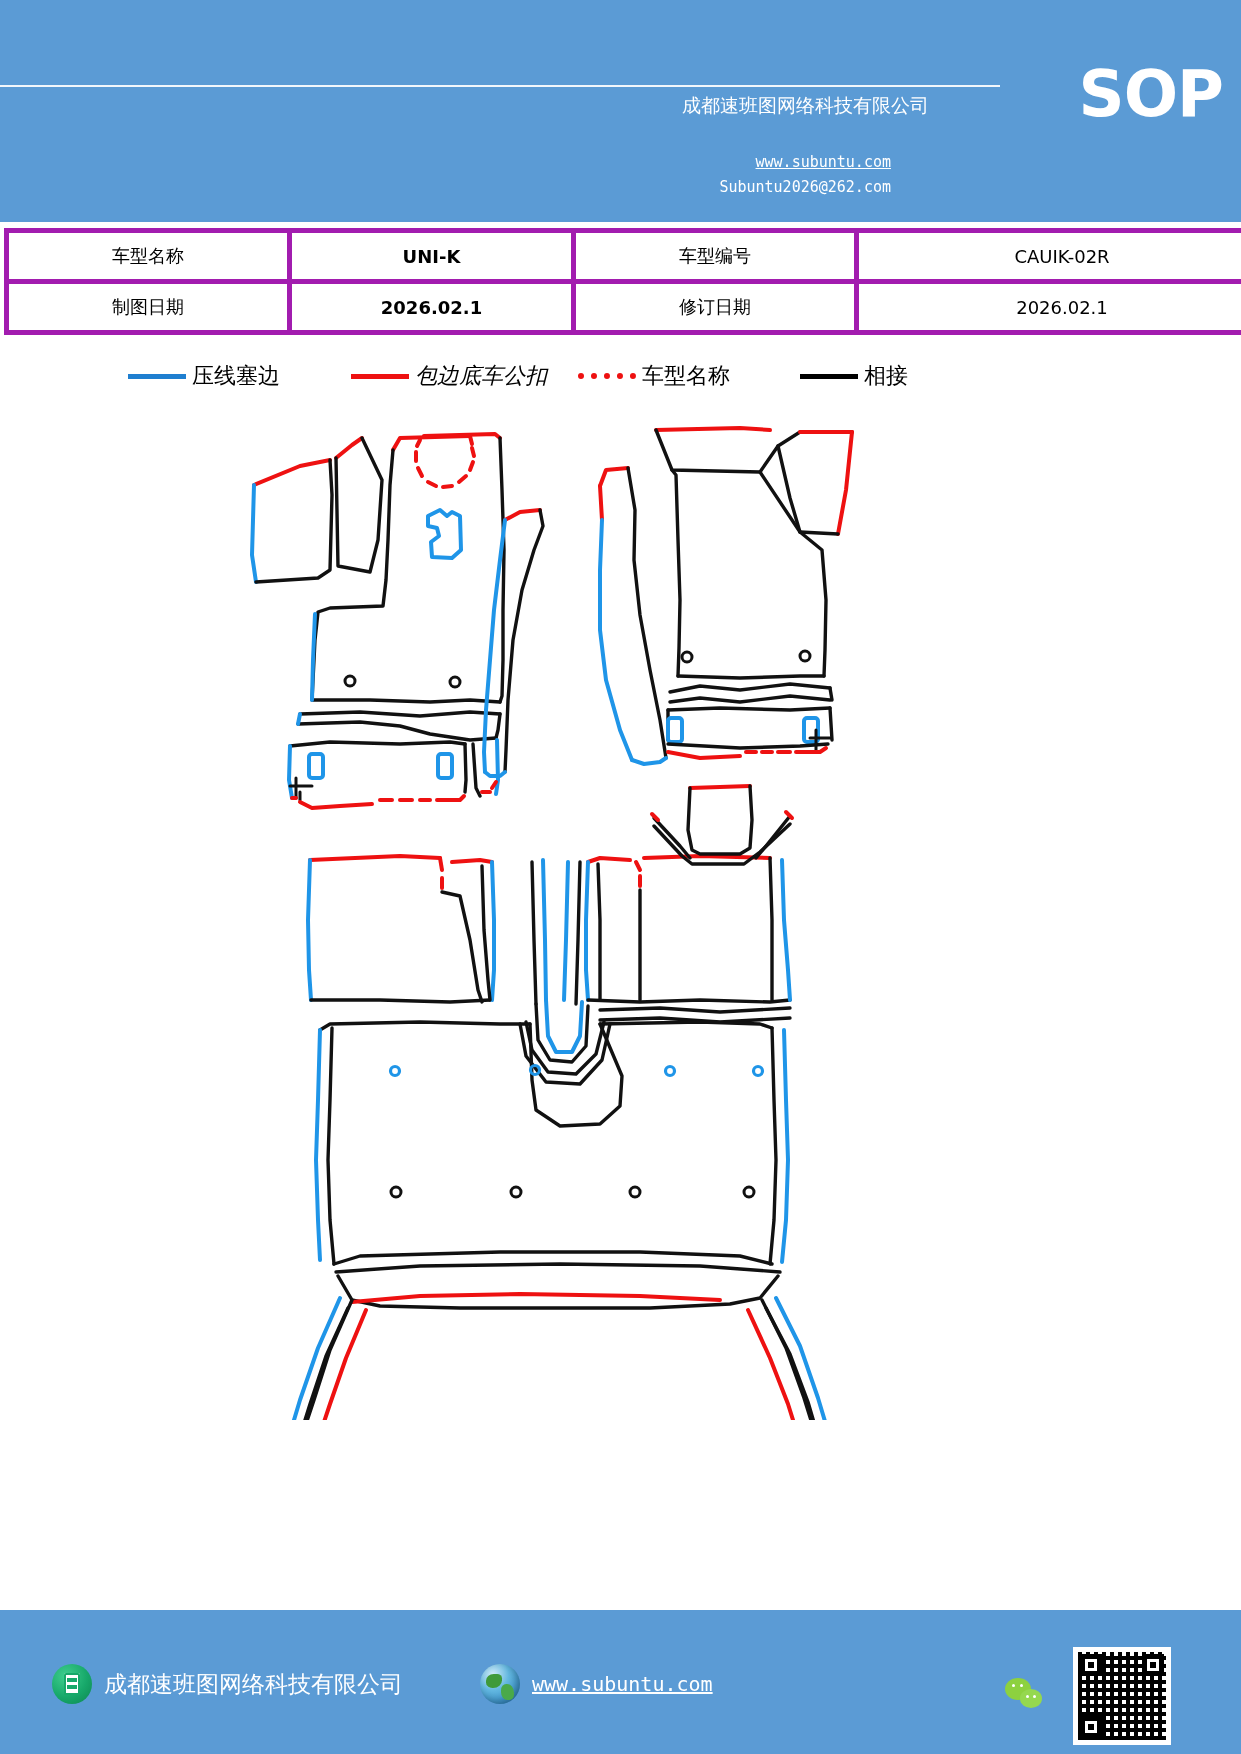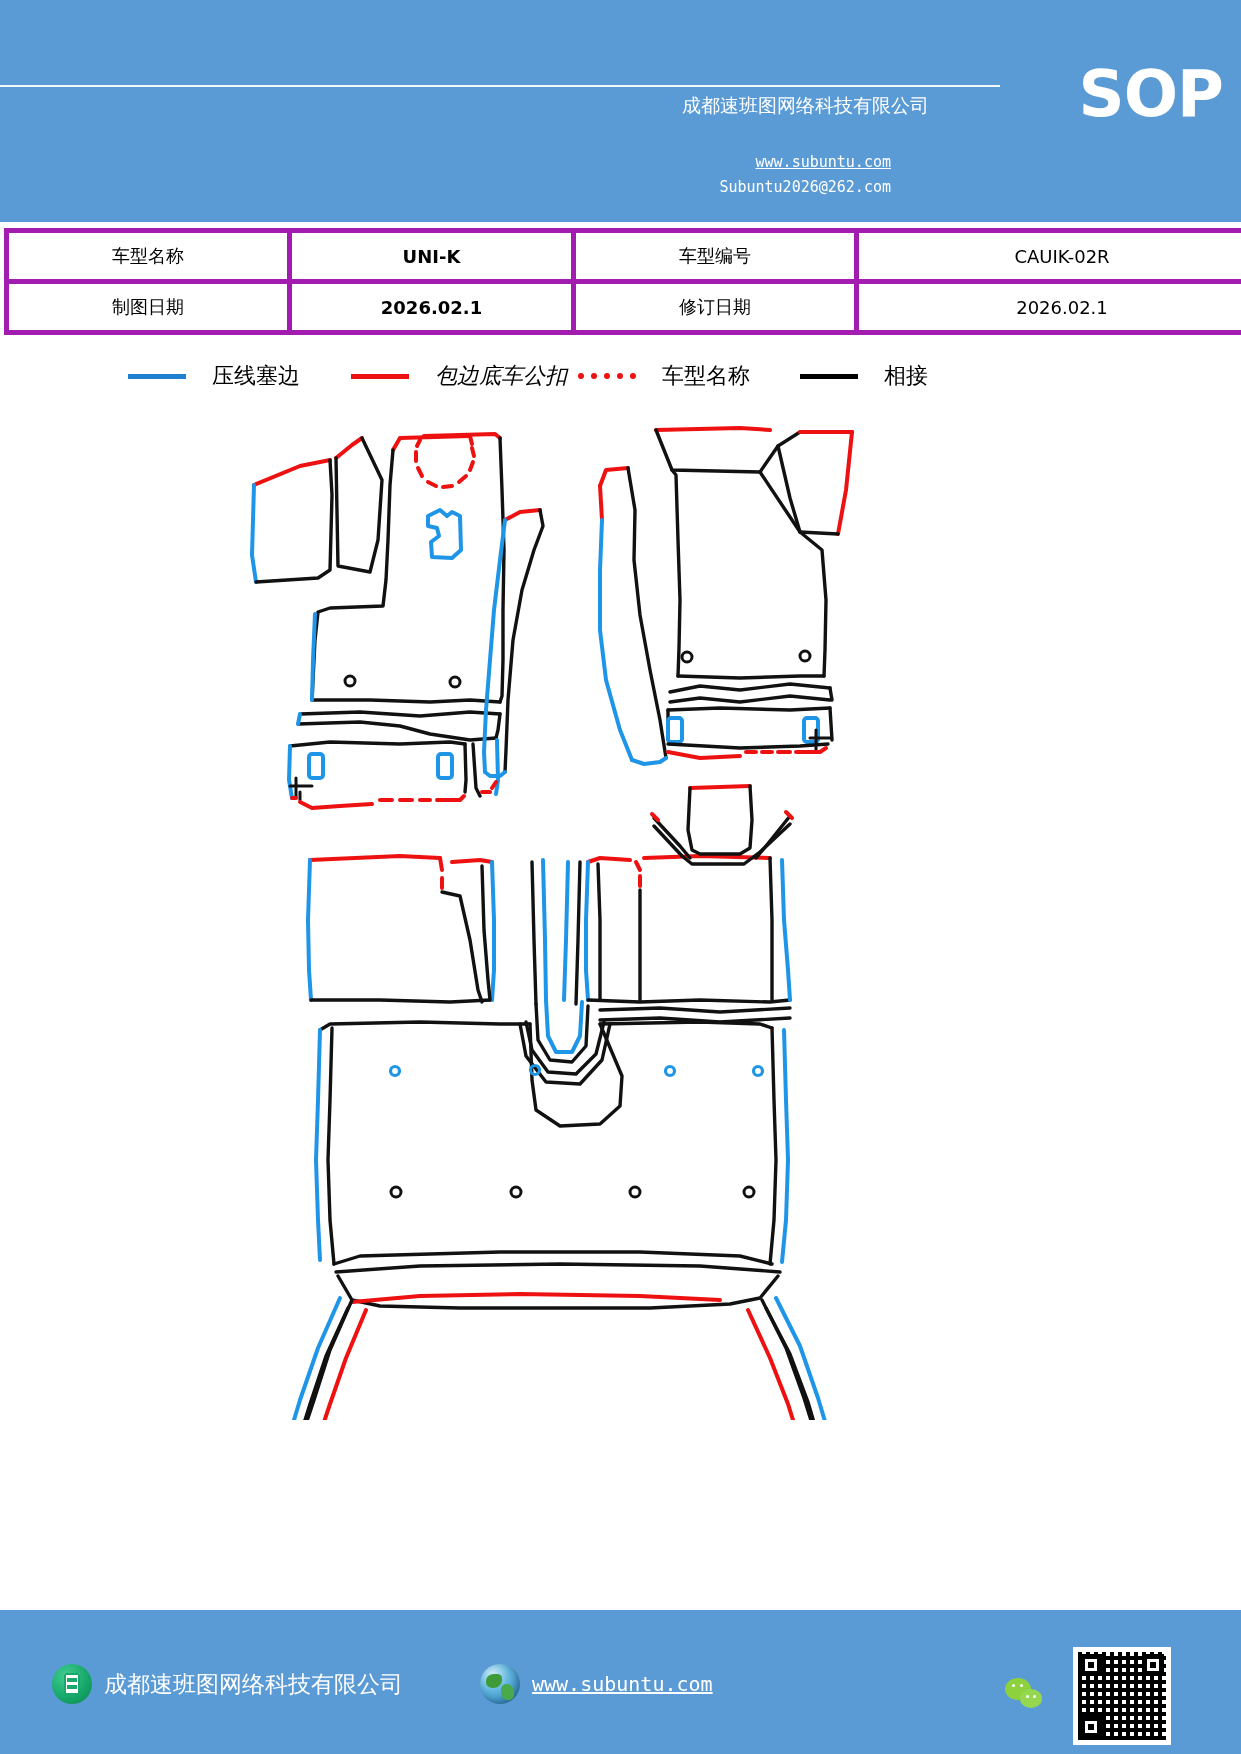--- a/index.html
+++ b/index.html
@@ -115,21 +115,21 @@
     left: 0; top: 356px;
     width: 1241px;
     height: 44px;
   }
   .legend-item {
     position: absolute;
     top: 0;
     height: 40px;
     display: flex;
     align-items: center;
-    gap: 26px;
+    gap: 6px;
     white-space: nowrap;
   }
   .lg-swatch {
     width: 58px;
     height: 5px;
     display: inline-block;
   }
   .lg-swatch.solid-blue { background: #1f7fd0; }
   .lg-swatch.solid-red  { background: #ee1111; }
   .lg-swatch.solid-black{ background: #000000; height: 5px; }

